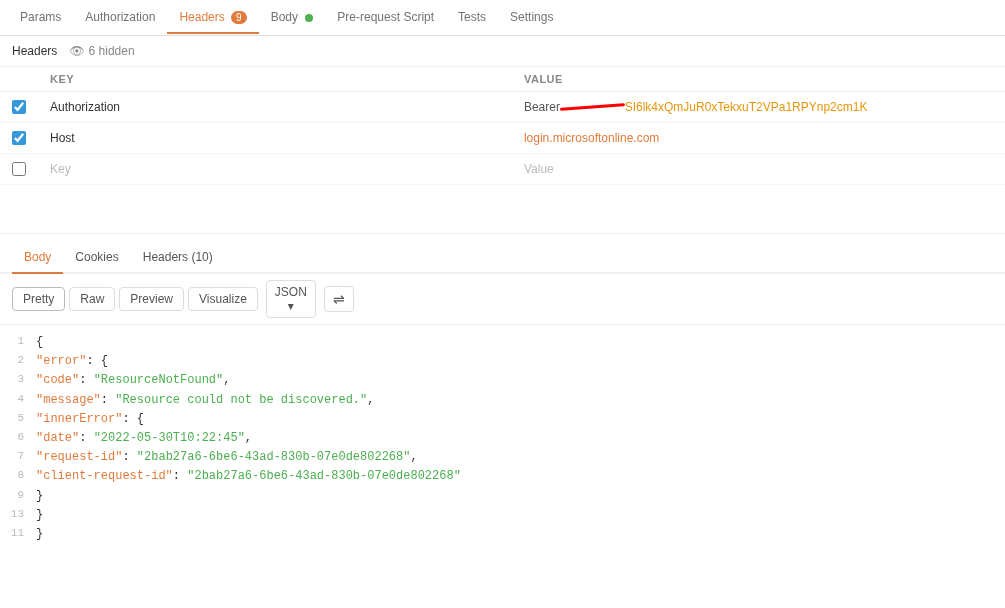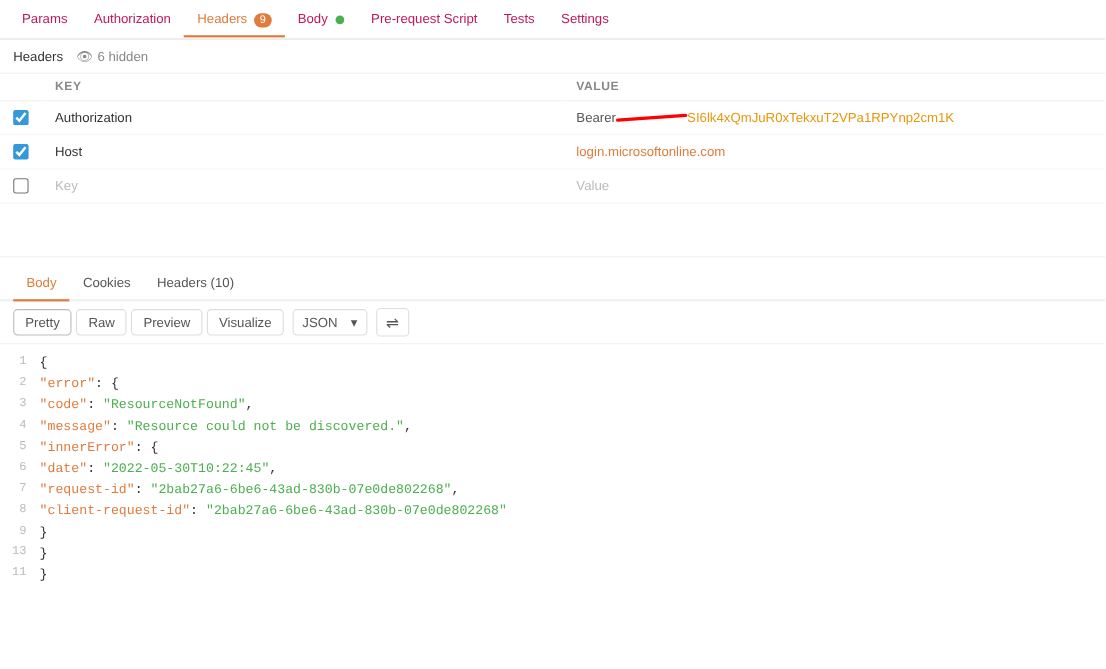--- a/index.html
+++ b/index.html
@@ -9,21 +9,21 @@
     .top-tabs {
       display: flex;
       align-items: center;
       border-bottom: 1px solid #e0e0e0;
       padding: 0 8px;
       height: 36px;
     }
     .top-tab {
       padding: 8px 12px;
       cursor: pointer;
-      color: #be185d;
+      color: #737373;
       font-size: 12px;
       border-bottom: 2px solid transparent;
       margin-bottom: -1px;
     }
     .top-tab.active {
       color: #e07b3c;
       border-bottom: 2px solid #e07b3c;
       font-weight: 500;
     }
     .tab-badge {
@@ -178,22 +178,23 @@
     }
     .json-select {
       display: flex;
       align-items: center;
       border: 1px solid #ddd;
       border-radius: 4px;
       padding: 4px 8px;
       font-size: 12px;
       color: #555;
       cursor: pointer;
-      gap: 12px;
+      gap: 0;
       margin-left: 4px;
+      flex-direction: column;
     }
     .wrap-btn {
       margin-left: 4px;
       padding: 4px 8px;
       border: 1px solid #ddd;
       border-radius: 4px;
       background: #fff;
       cursor: pointer;
       font-size: 14px;
       color: #555;

